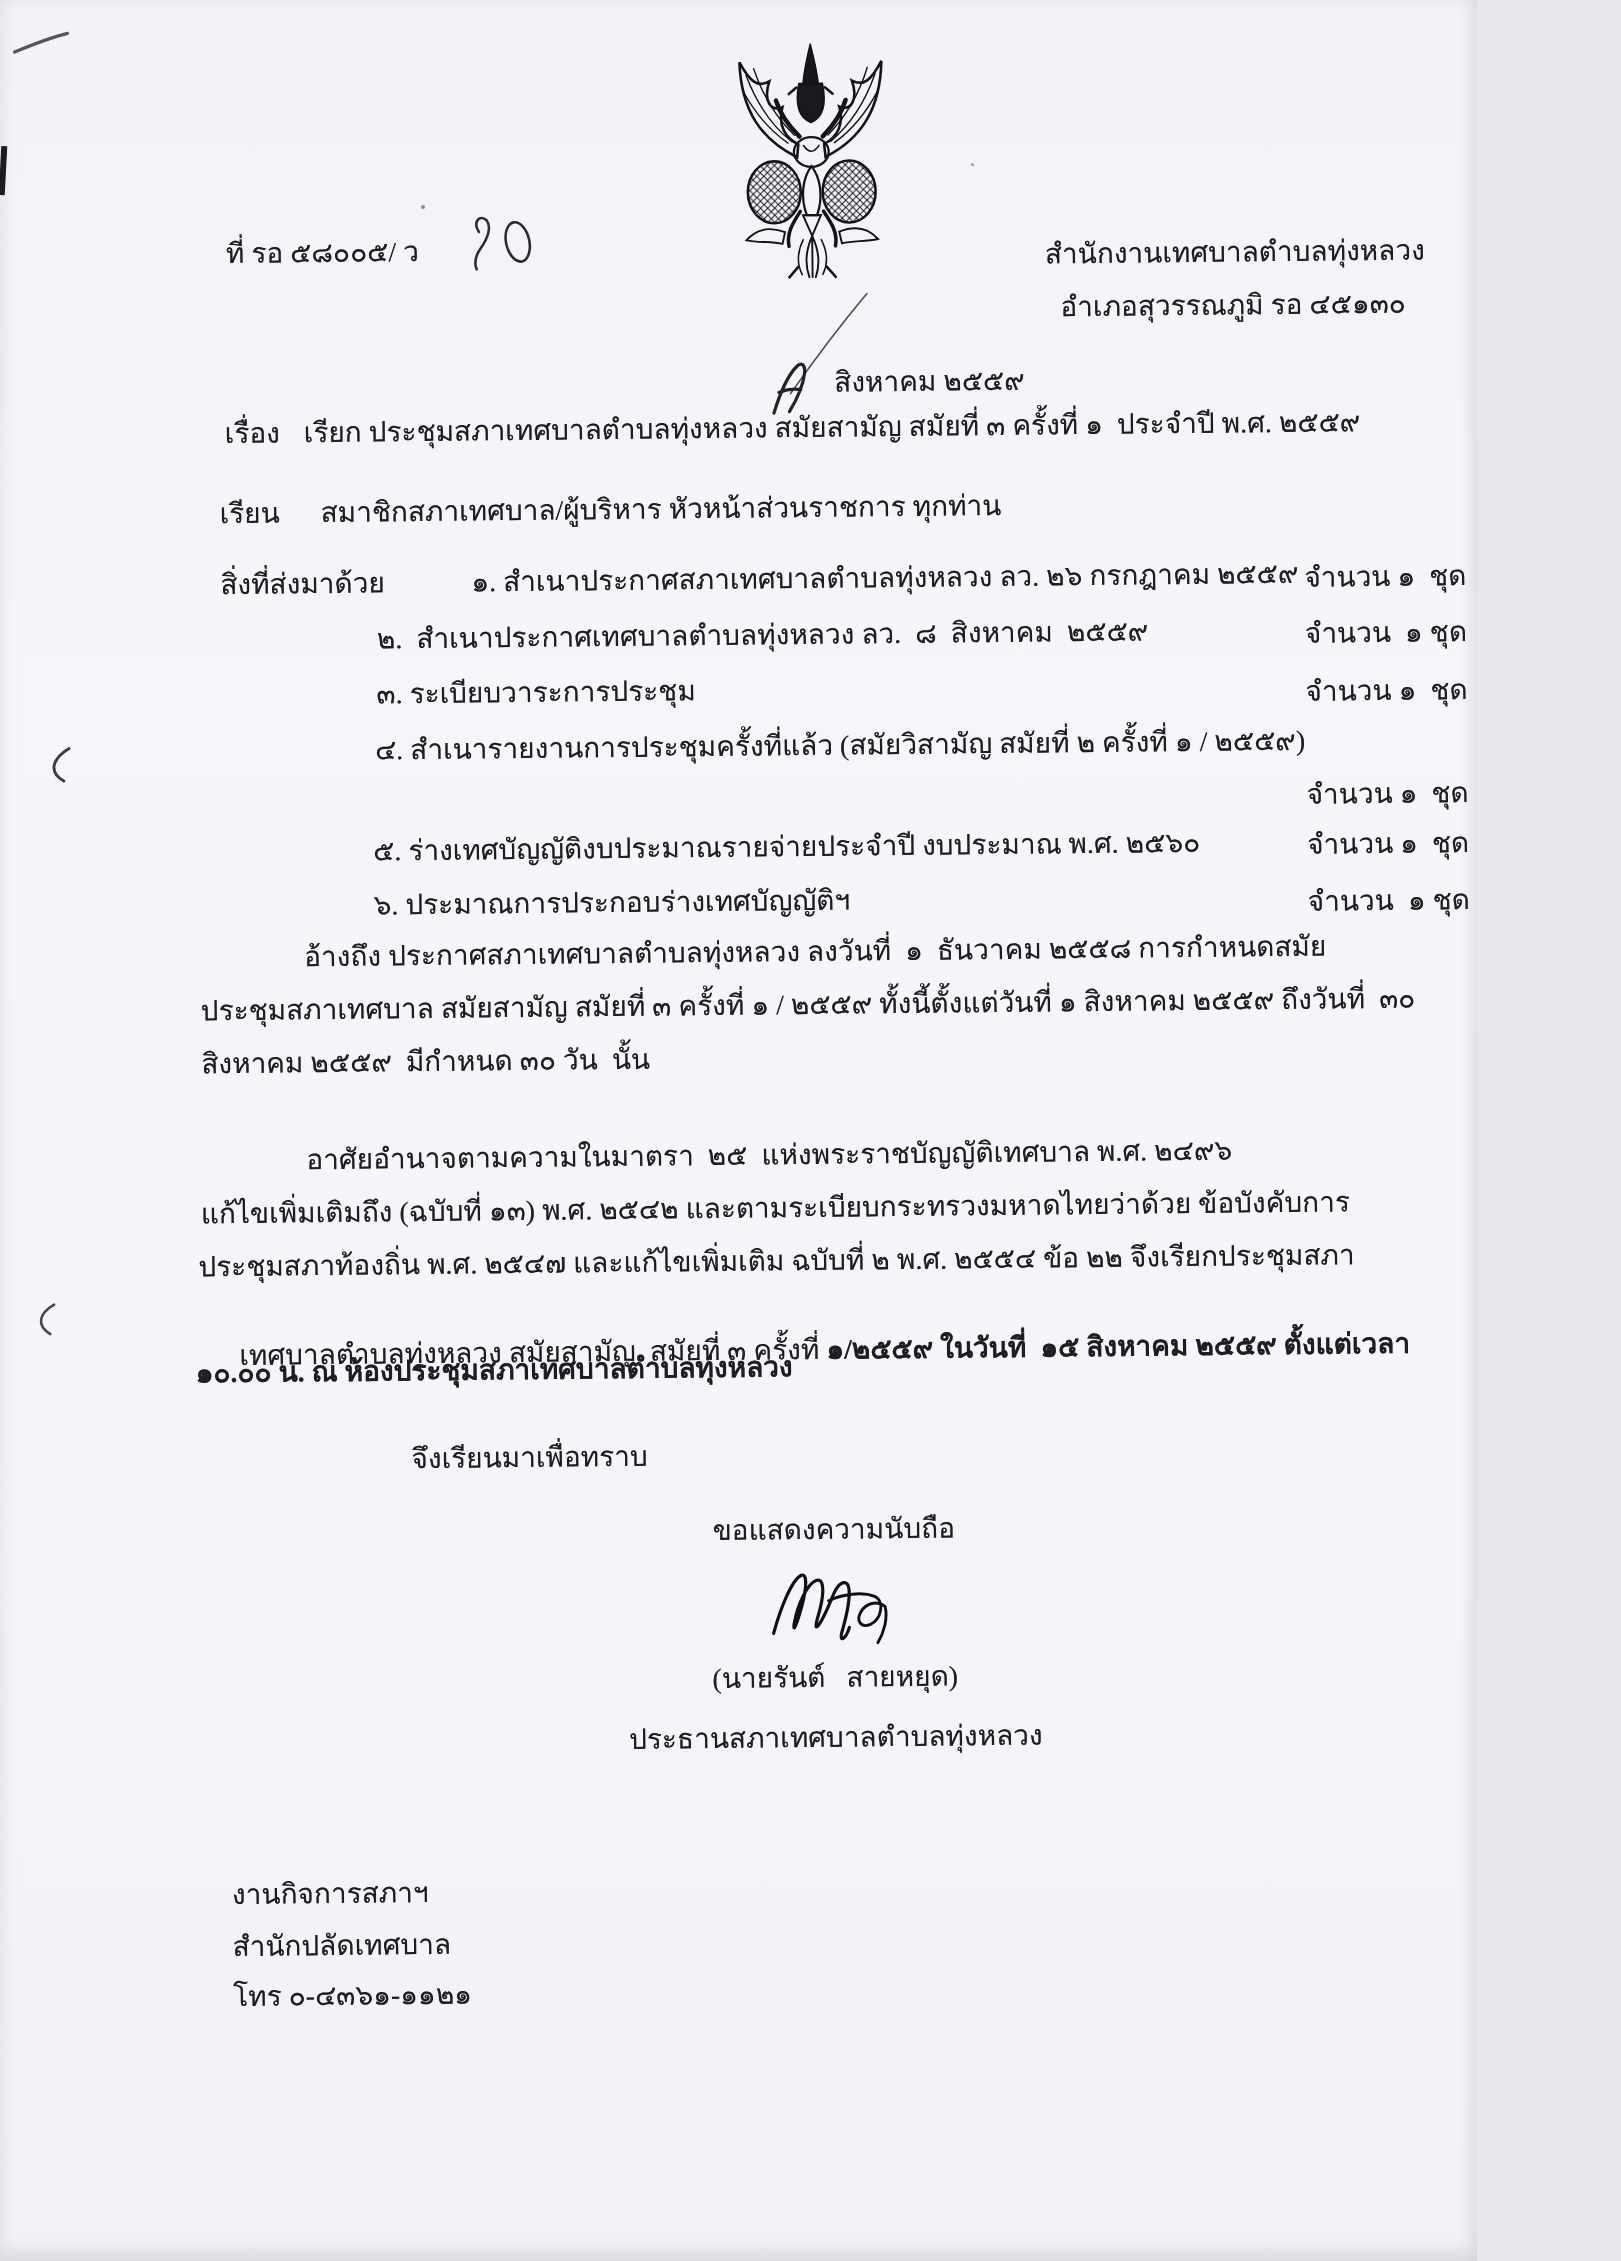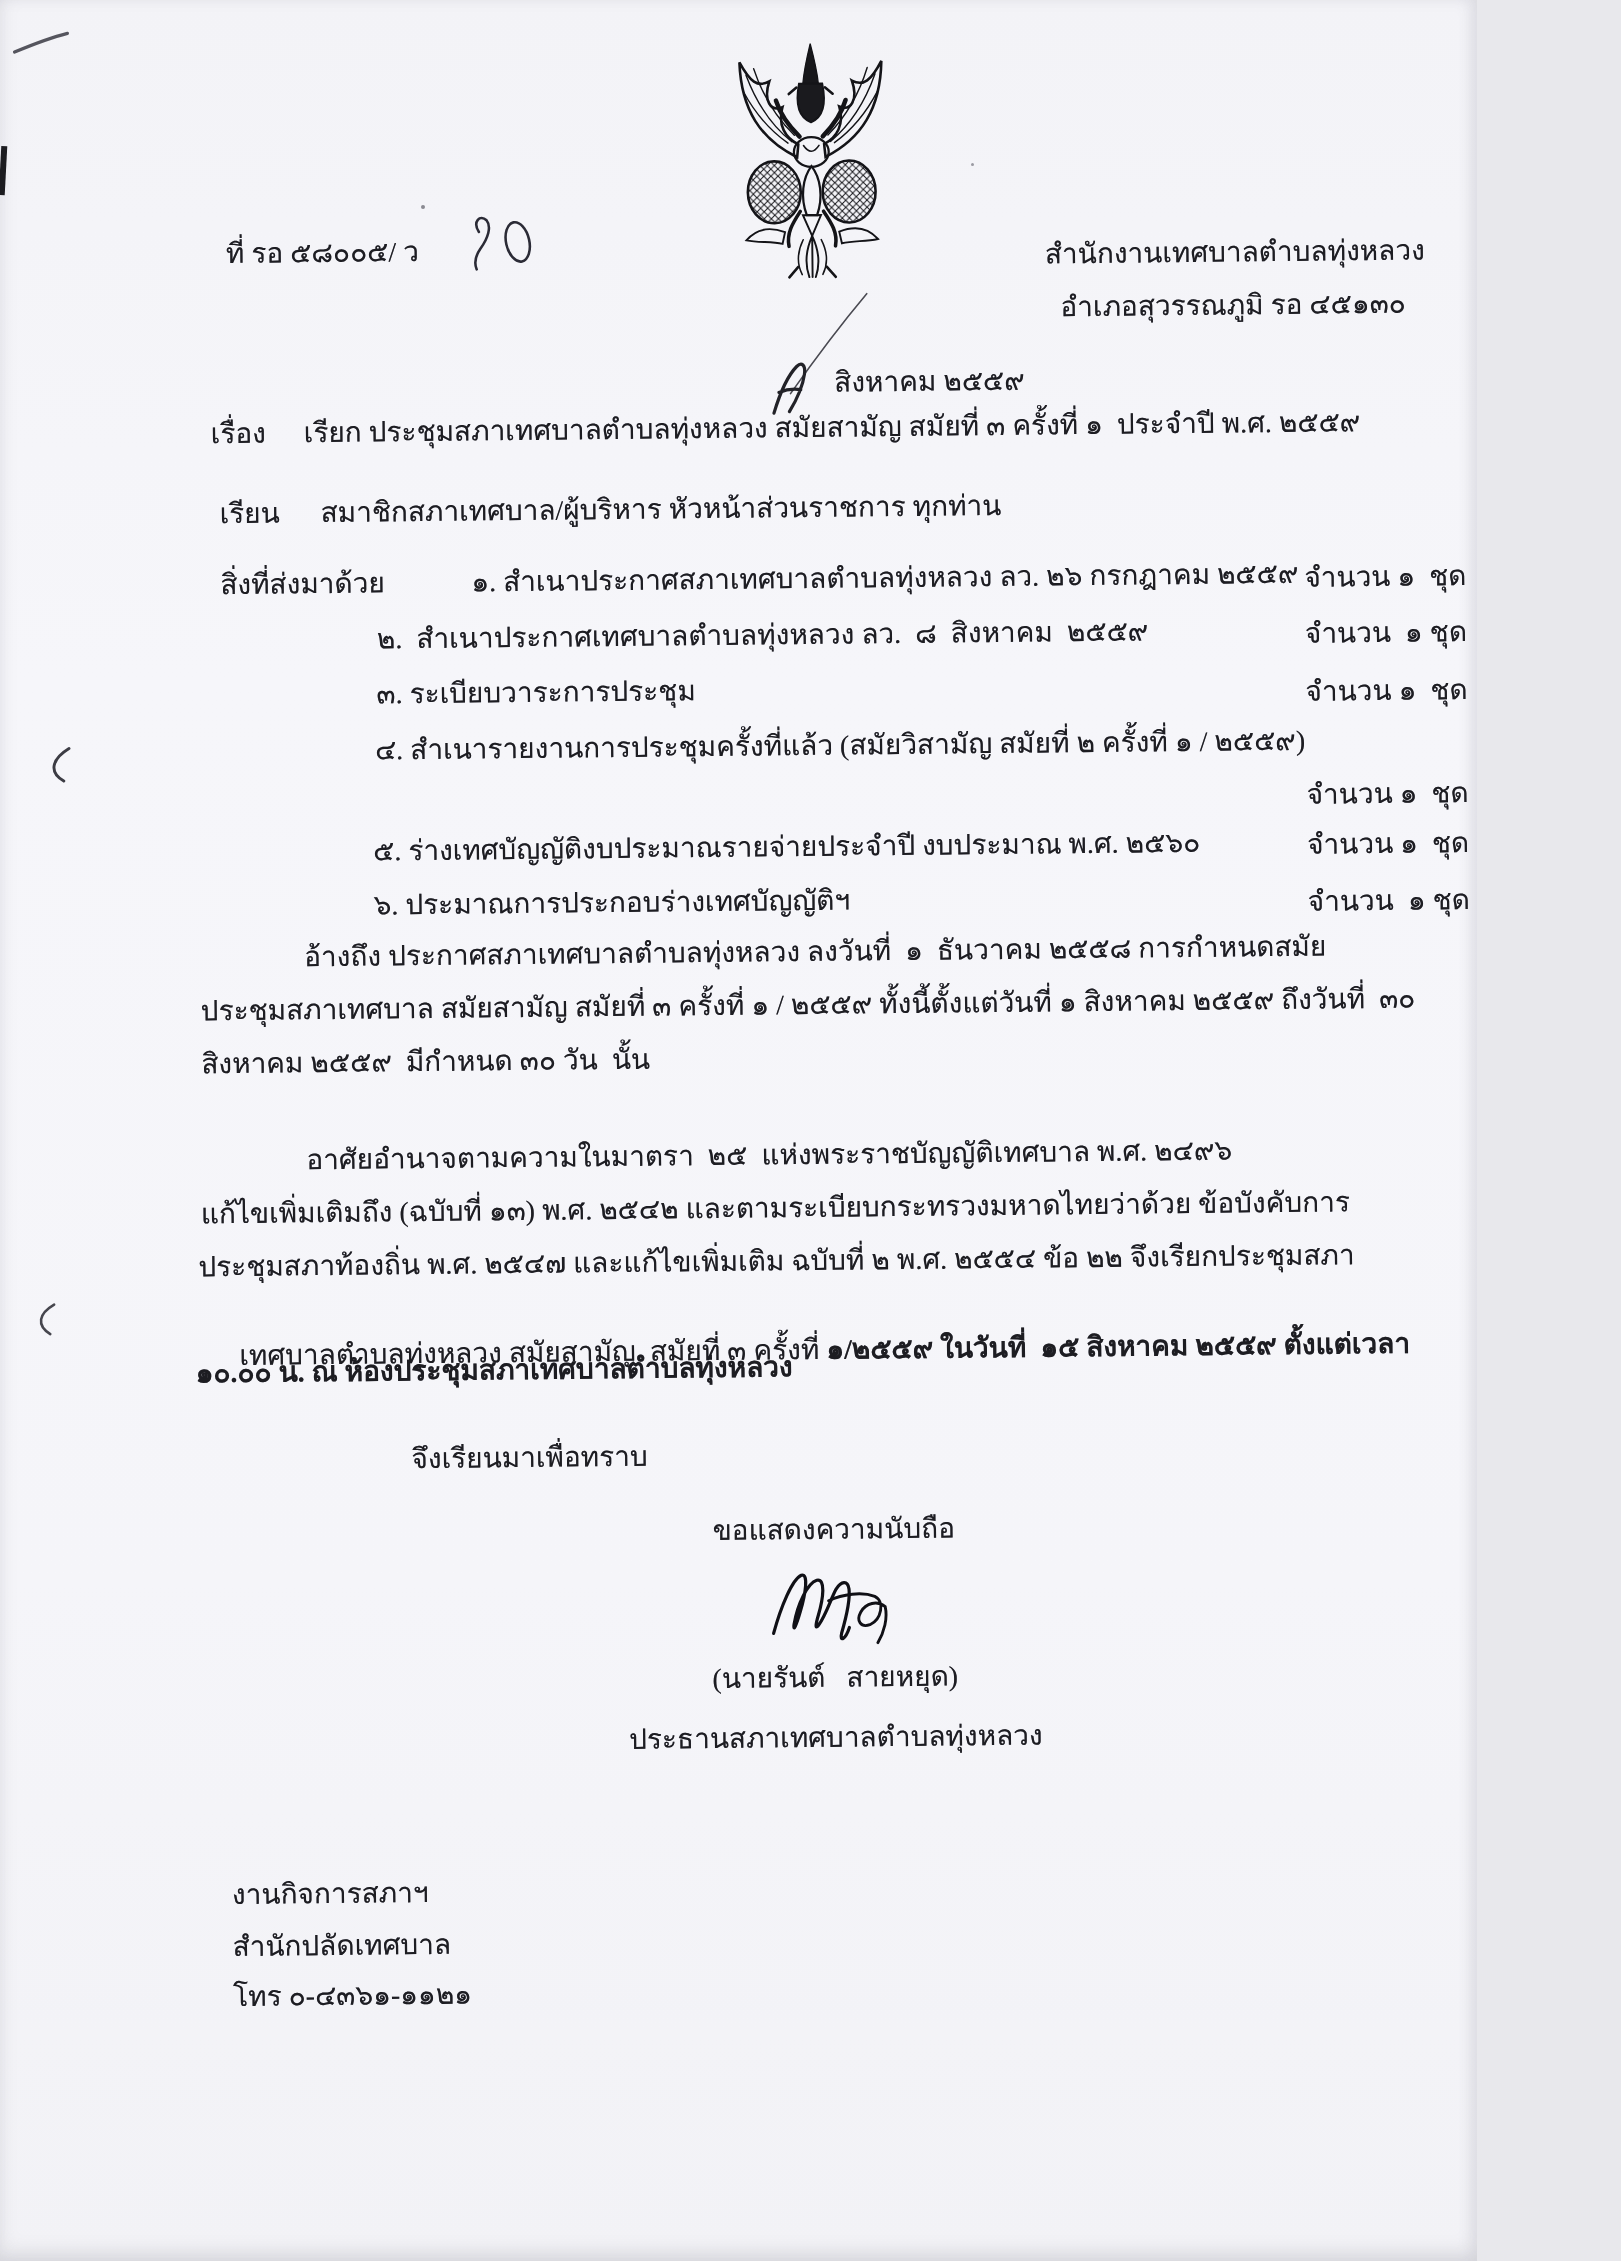--- a/index.html
+++ b/index.html
@@ -89,21 +89,21 @@
 
     <span class="t" style="left:1051px;top:239px;">สำนักงานเทศบาลตำบลทุ่งหลวง</span>
     <span class="t" style="left:1066px;top:292px;">อำเภอสุวรรณภูมิ รอ ๔๕๑๓๐</span>
 
     <svg style="position:absolute;left:772px;top:289px;" width="103" height="129" viewBox="0 0 160 200">
       <path d="M36,162 C72,112 120,50 156,8" stroke="#4a4a52" stroke-width="2.5" fill="none" stroke-linecap="round"></path>
       <path d="M10,192 C20,160 32,134 46,120 C54,112 60,118 58,132 C55,152 44,174 34,190 M18,160 C28,156 40,154 52,156" stroke="#222228" stroke-width="5" fill="none" stroke-linecap="round"></path>
     </svg>
     <span class="t" style="left:839px;top:365px;">สิงหาคม ๒๕๕๙</span>
 
-    <span class="t" style="left:215px;top:410px;">เรื่อง</span>
+    <span class="t" style="left:229px;top:410px;">เรื่อง</span>
     <span class="t" style="left:308px;top:410px;">เรียก ประชุมสภาเทศบาลตำบลทุ่งหลวง สมัยสามัญ สมัยที่ ๓ ครั้งที่ ๑  ประจำปี พ.ศ. ๒๕๕๙</span>
 
     <span class="t" style="left:223px;top:490px;">เรียน</span>
     <span class="t" style="left:324px;top:490px;">สมาชิกสภาเทศบาล/ผู้บริหาร หัวหน้าส่วนราชการ ทุกท่าน</span>
 
     <span class="t" style="left:223px;top:561px;">สิ่งที่ส่งมาด้วย</span>
 
     <span class="t" style="left:474px;top:561px;">๑. สำเนาประกาศสภาเทศบาลตำบลทุ่งหลวง ลว. ๒๖ กรกฎาคม ๒๕๕๙</span>
     <span class="t" style="left:1307px;top:565px;">จำนวน ๑  ชุด</span>
 

